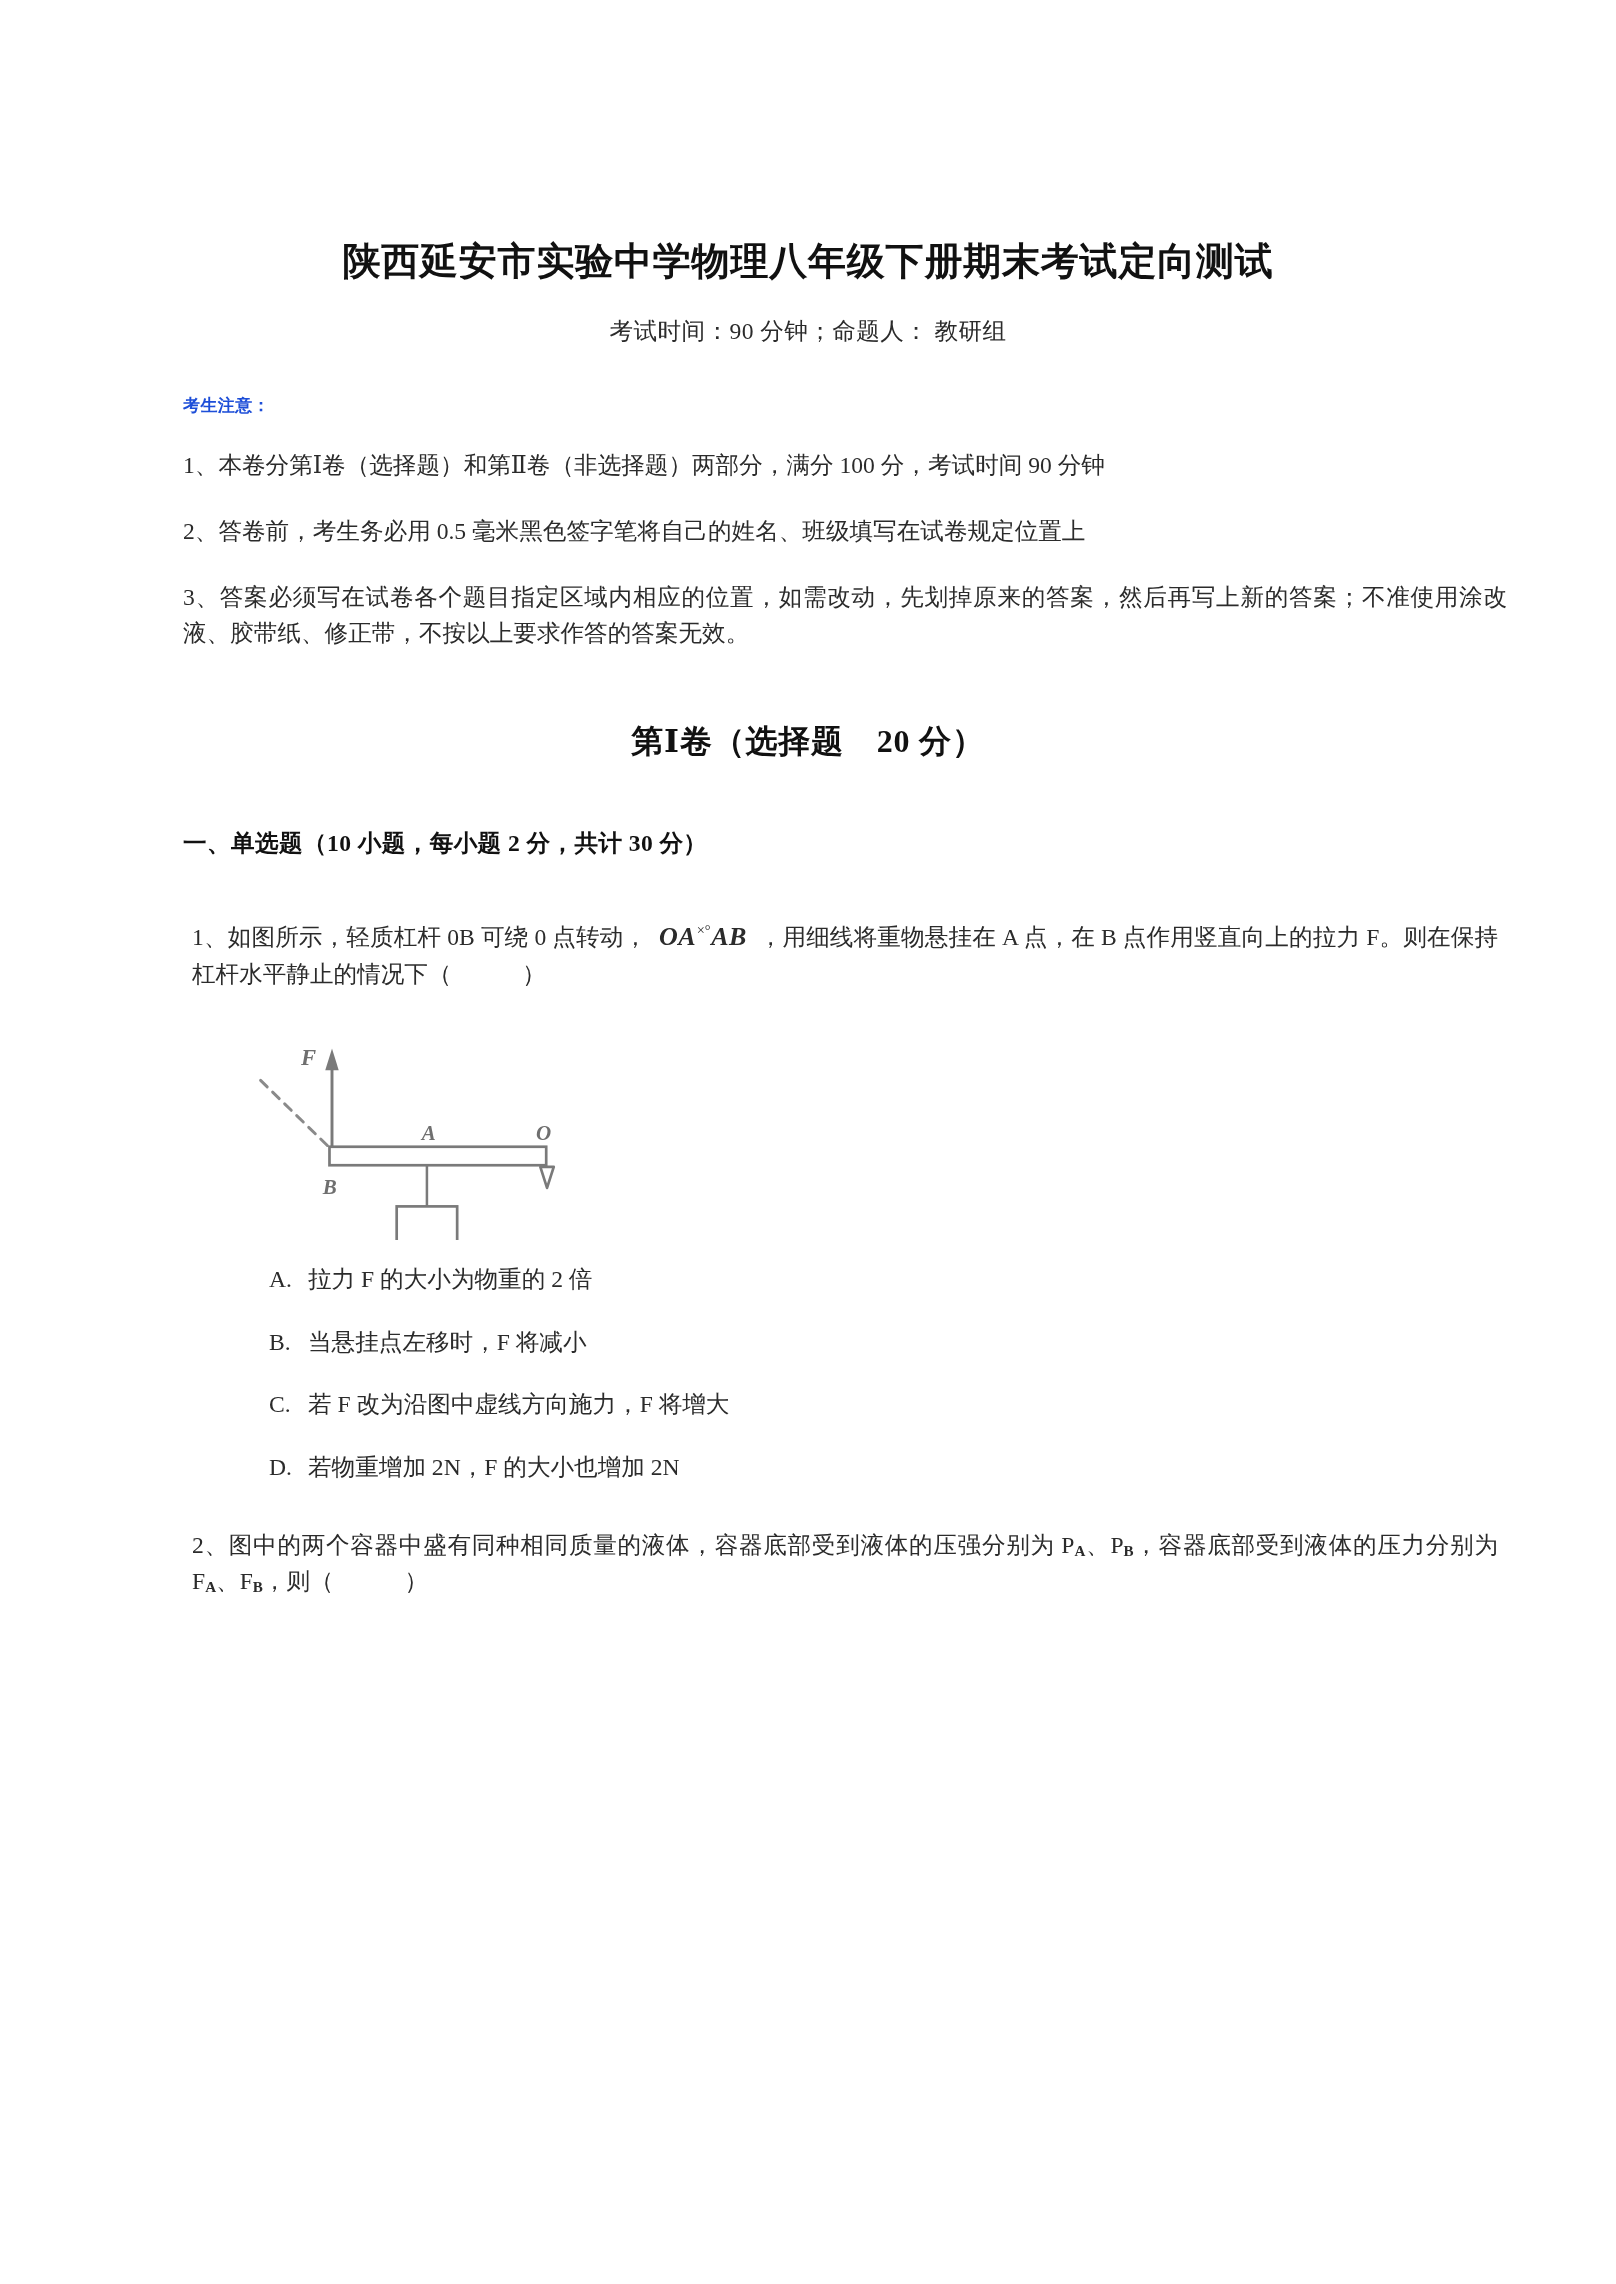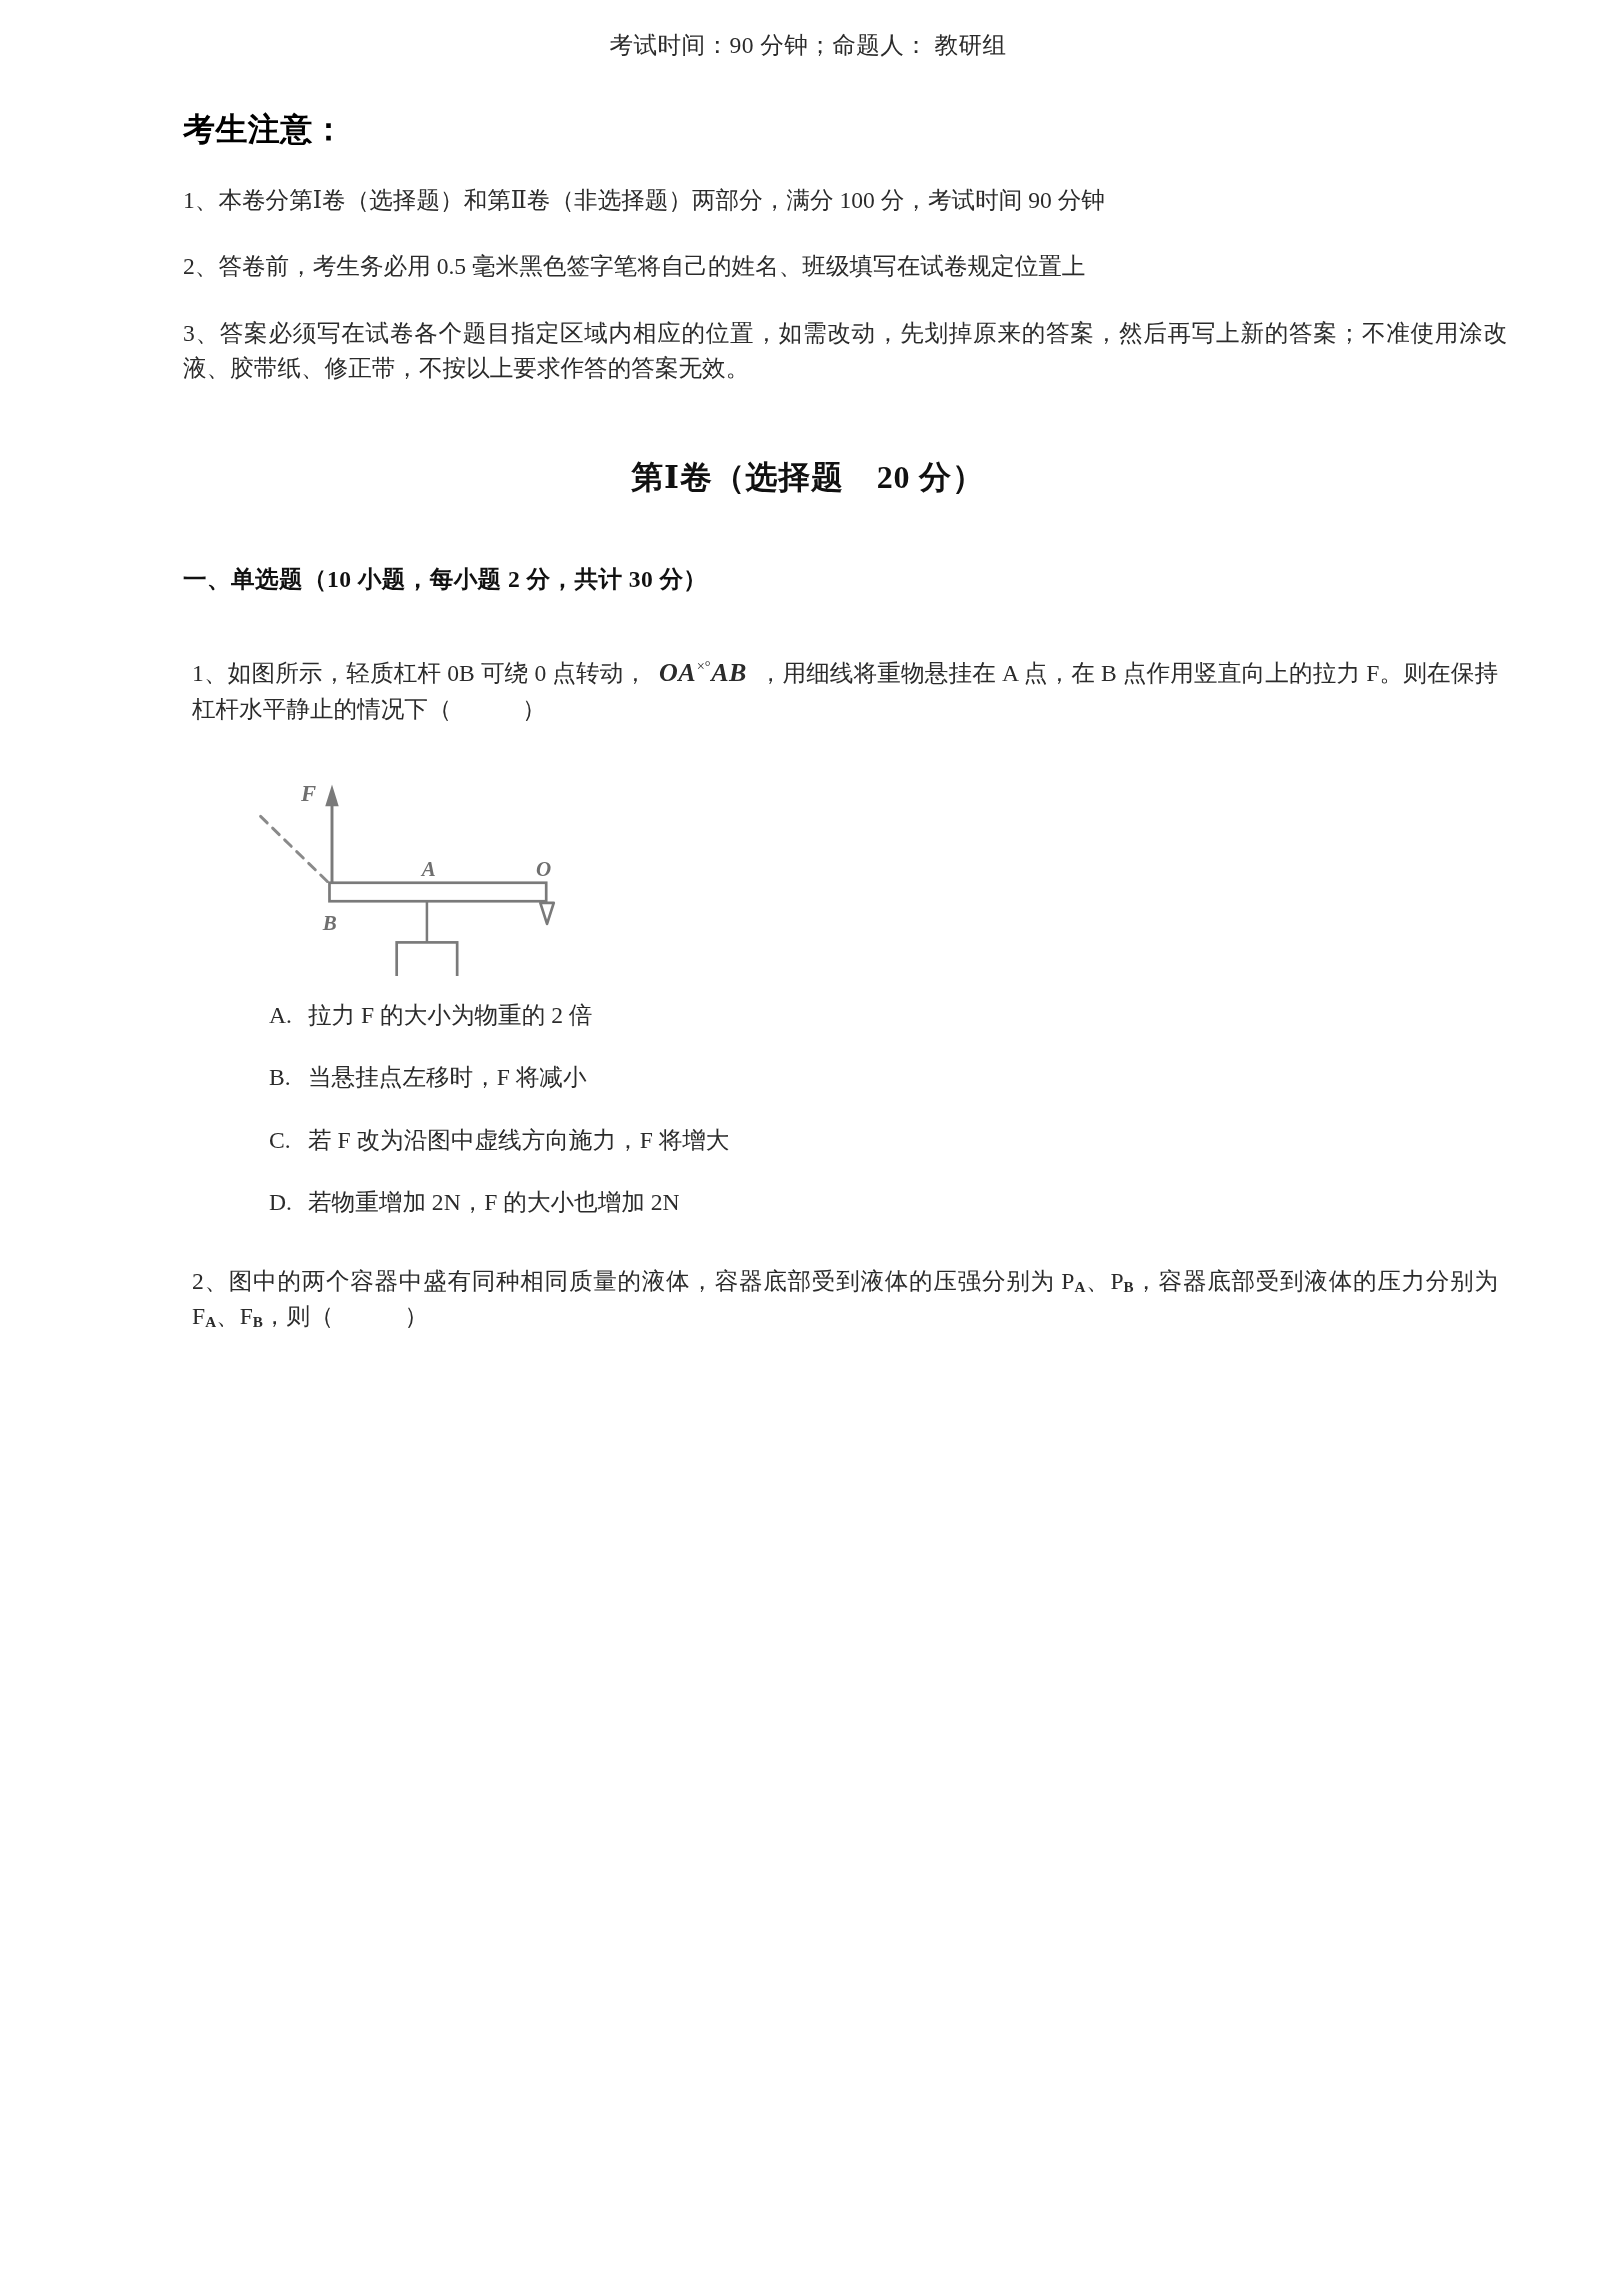--- a/index.html
+++ b/index.html
@@ -40,22 +40,22 @@
     font-size: 23.6px;
     color: #2b2b2b;
     margin: 0;
     padding-top: 29px;
     letter-spacing: 0.4px;
   }
 
   
   .notice-head {
     font-weight: bold;
-    font-size: 32px;
-    color: #000000;
+    font-size: 17px;
+    color: #1d4ed8;
     margin: 0;
     padding-top: 47px;
     padding-left: 74px;
     letter-spacing: 0.4px;
   }
   .notice-item {
     font-size: 23.6px;
     line-height: 1.5;
     color: #2b2b2b;
     margin: 0;
@@ -149,20 +149,21 @@
     min-width: 39px;
     flex: 0 0 auto;
   }
   .option-text { flex: 1 1 auto; }
 </style>
 </head>
 <body>
 
 <div class="page">
 
+  <h1 class="doc-title">陕西延安市实验中学物理八年级下册期末考试定向测试</h1>
   <p class="doc-subtitle">考试时间：90 分钟；命题人： 教研组</p>
 
   <p class="notice-head">考生注意：</p>
   <p class="notice-item">1、本卷分第Ⅰ卷（选择题）和第Ⅱ卷（非选择题）两部分，满分 100 分，考试时间 90 分钟</p>
   <p class="notice-item">2、答卷前，考生务必用 0.5 毫米黑色签字笔将自己的姓名、班级填写在试卷规定位置上</p>
   <p class="notice-item">3、答案必须写在试卷各个题目指定区域内相应的位置，如需改动，先划掉原来的答案，然后再写上新的答案；不准使用涂改液、胶带纸、修正带，不按以上要求作答的答案无效。</p>
 
   <h2 class="part-heading">第Ⅰ卷（选择题　20 分）</h2>
   <p class="group-heading">一、单选题（10 小题，每小题 2 分，共计 30 分）</p>
 

